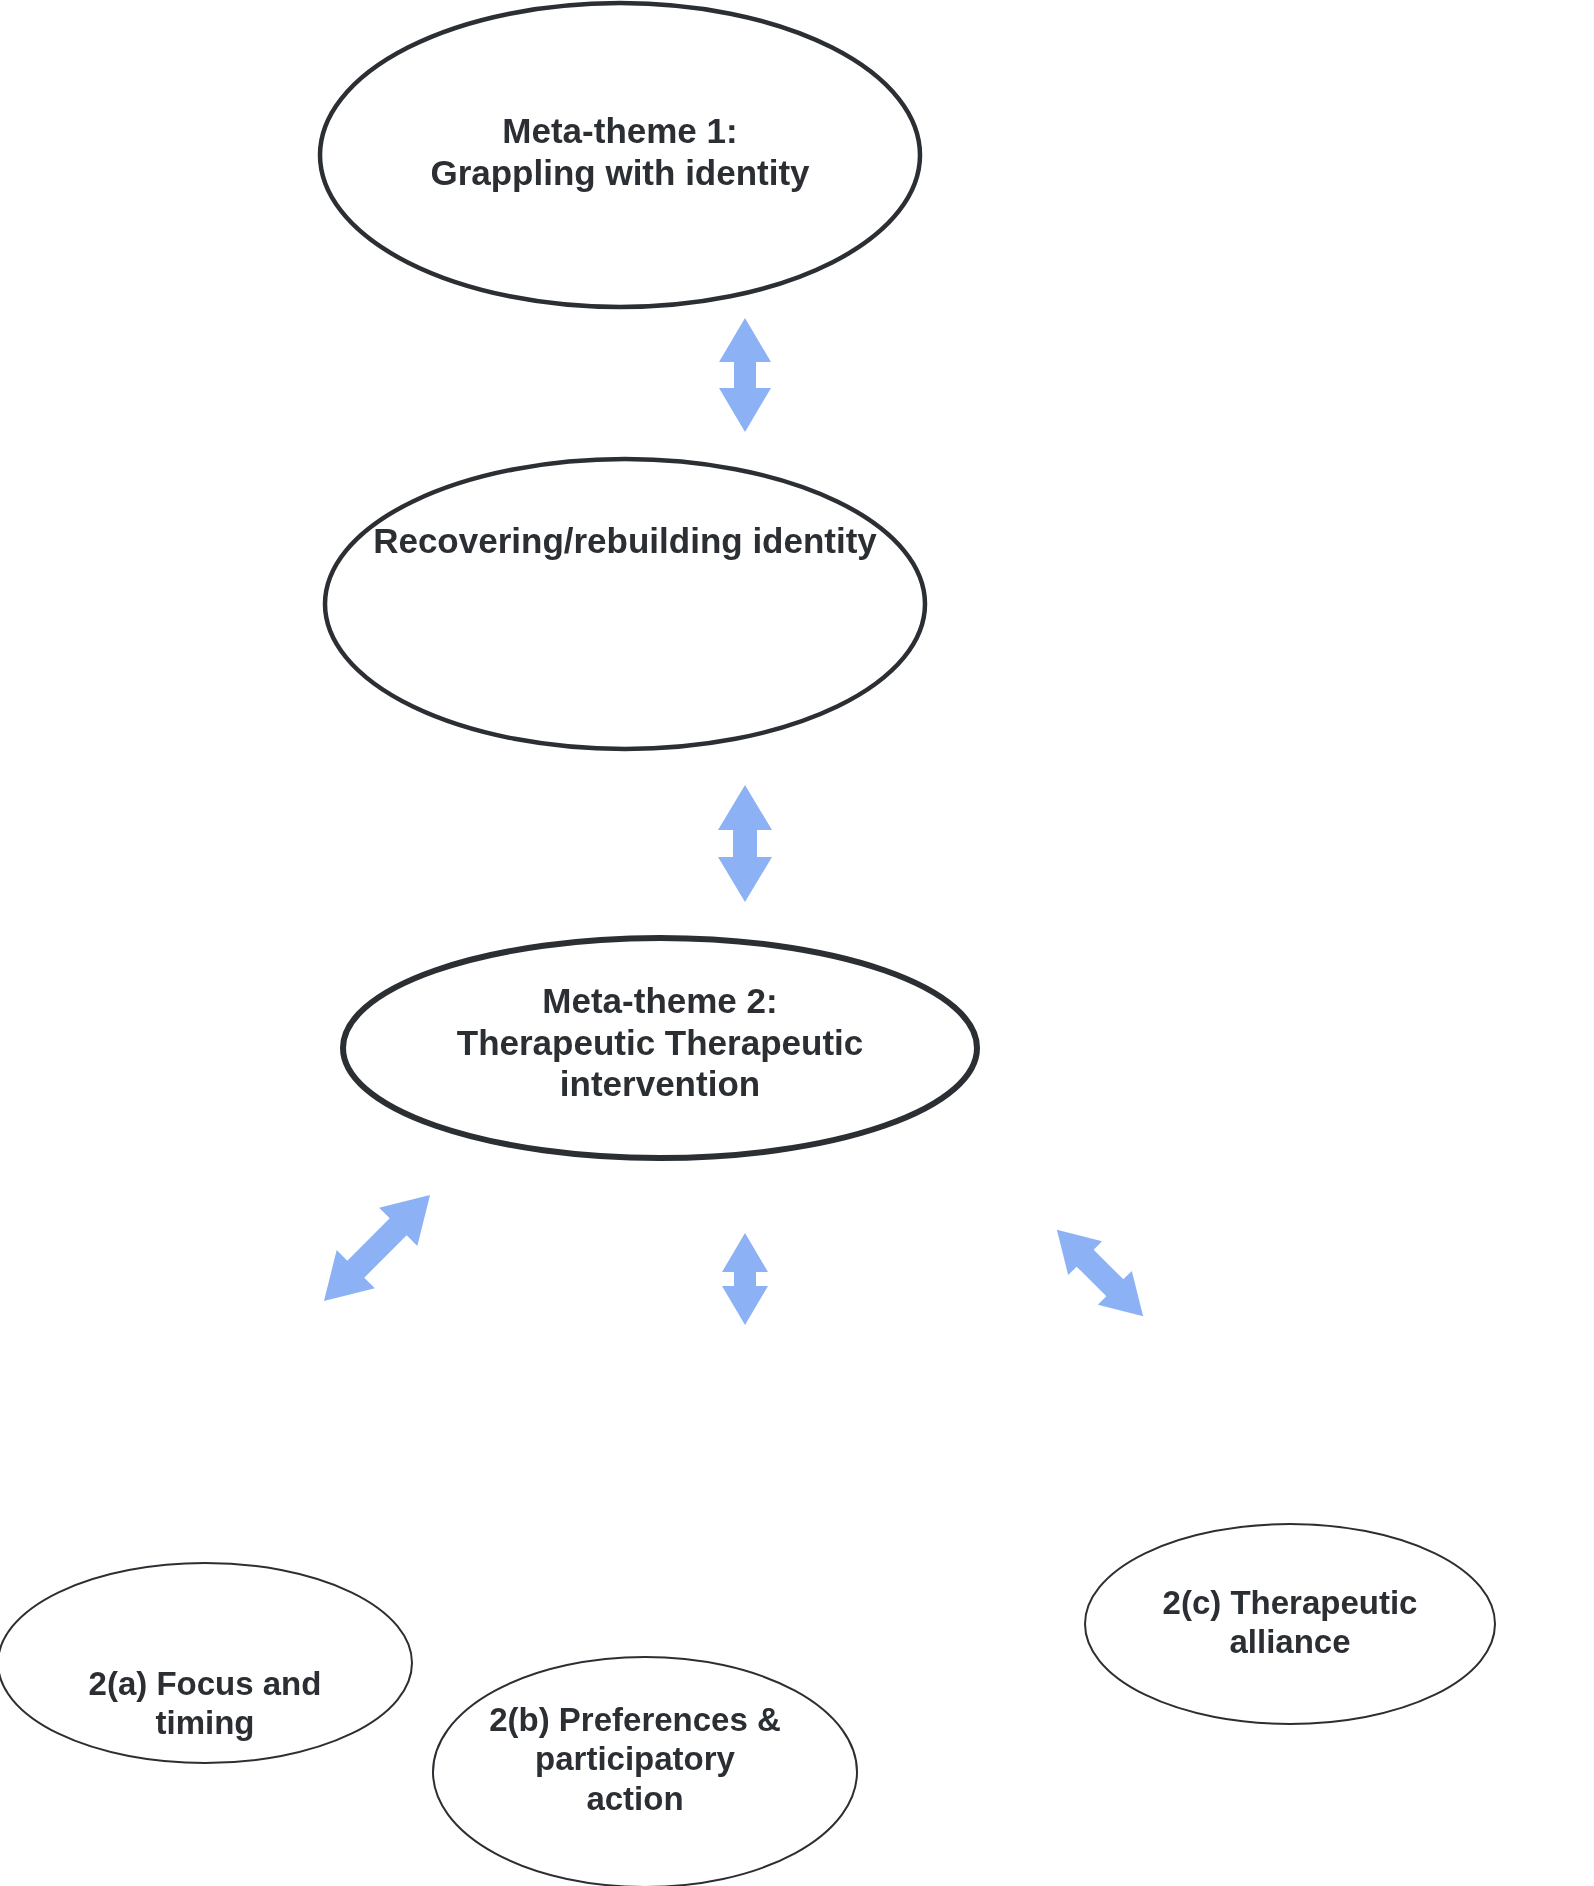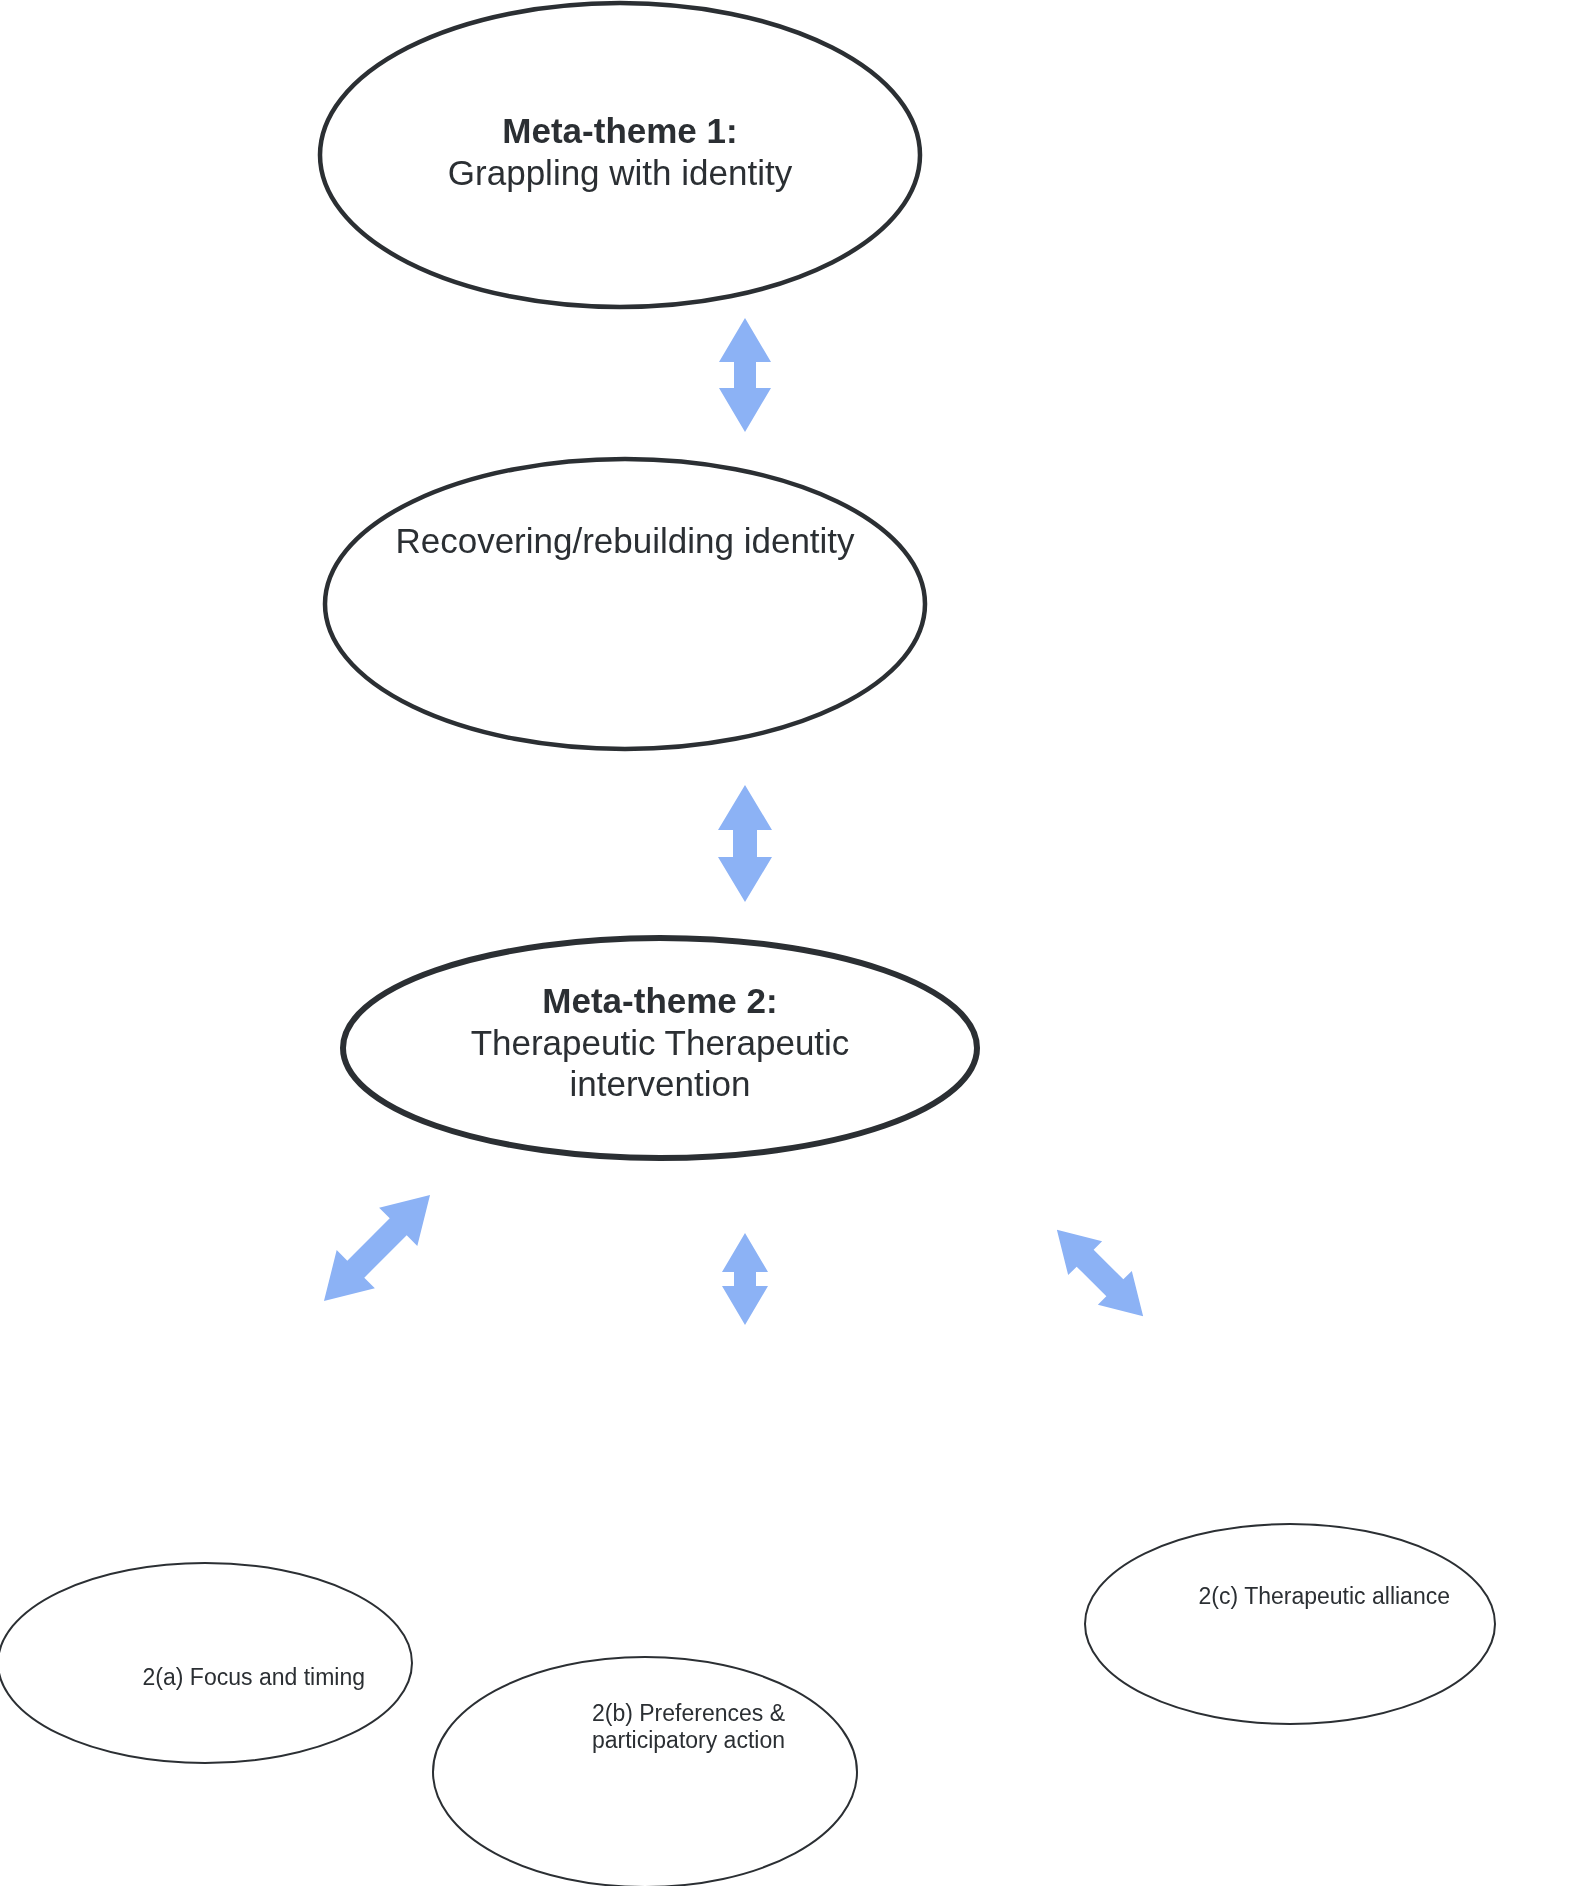--- a/index.html
+++ b/index.html
@@ -33,25 +33,25 @@
     color: #2b2f33;
     line-height: 1.19;
     pointer-events: none;
     -webkit-font-smoothing: antialiased;
   }
   .node-label .ttl {
     font-weight: bold;
     display: block;
   }
   .node-label .sub {
-    font-weight: normal;
+    font-weight: bold;
     display: block;
   }
   .lvl1 { font-size: 35px; }
-  .lvl2 { font-size: 23px; text-align: right; }
+  .lvl2 { font-size: 33px; }
 </style>
 </head>
 <body>
 
 <div id="diagram-root">
 
   <svg id="canvas" viewBox="0 0 1594 1886" xmlns="http://www.w3.org/2000/svg">
 
     <ellipse cx="620" cy="155" rx="300" ry="152" fill="#ffffff" stroke="#2b2f33" stroke-width="4.5"></ellipse>
 

